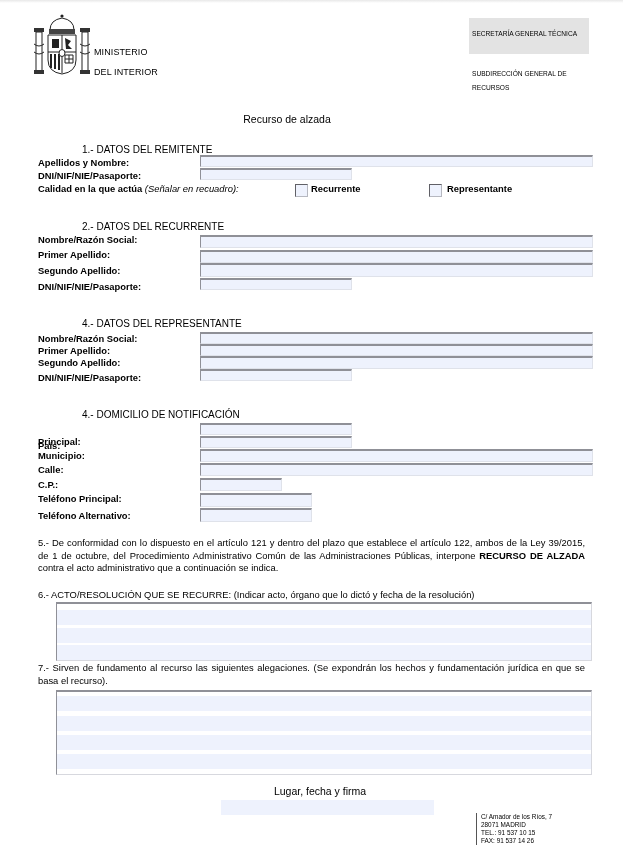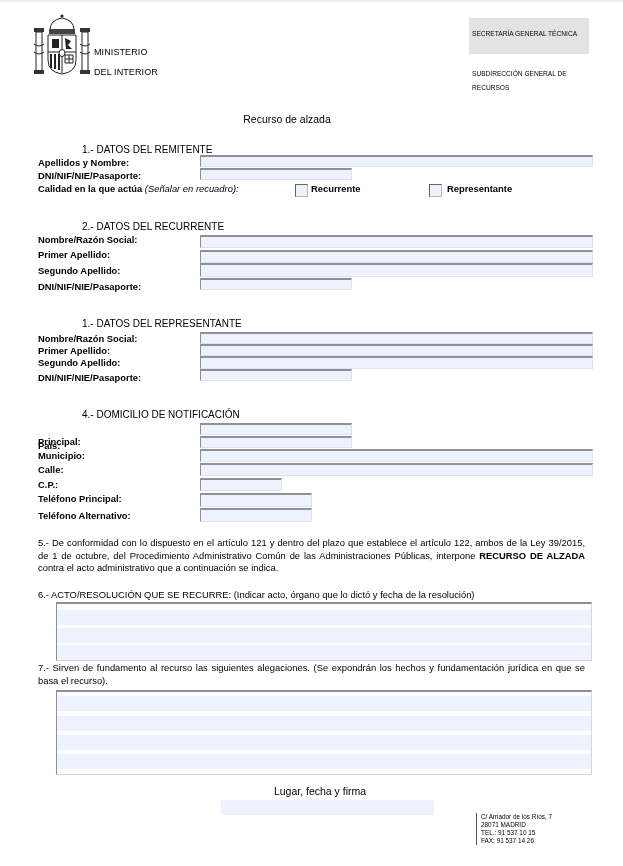--- a/index.html
+++ b/index.html
@@ -101,21 +101,21 @@
 <div class="abs sec-title" style="top:221px;">2.-  DATOS DEL RECURRENTE</div>
 <div class="abs lbl" style="top:234px;">Nombre/Razón Social:</div>
 <div class="field" style="left:200px; top:235px; width:393px; height:13px;"></div>
 <div class="abs lbl" style="top:249px;">Primer Apellido:</div>
 <div class="field" style="left:200px; top:250px; width:393px; height:13px;"></div>
 <div class="abs lbl" style="top:265px;">Segundo Apellido:</div>
 <div class="field" style="left:200px; top:263px; width:393px; height:14px;"></div>
 <div class="abs lbl" style="top:281px;">DNI/NIF/NIE/Pasaporte:</div>
 <div class="field" style="left:200px; top:278px; width:152px;"></div>
 
-<div class="abs sec-title" style="top:318px;">1.-  DATOS DEL REPRESENTANTE</div>
+<div class="abs sec-title" style="top:318px;">4.-  DATOS DEL REPRESENTANTE</div>
 <div class="abs lbl" style="top:333px;">Nombre/Razón Social:</div>
 <div class="field" style="left:200px; top:332px; width:393px;"></div>
 <div class="abs lbl" style="top:345px;">Primer Apellido:</div>
 <div class="field" style="left:200px; top:344px; width:393px;"></div>
 <div class="abs lbl" style="top:357px;">Segundo Apellido:</div>
 <div class="field" style="left:200px; top:356px; width:393px; height:13px;"></div>
 <div class="abs lbl" style="top:372px;">DNI/NIF/NIE/Pasaporte:</div>
 <div class="field" style="left:200px; top:369px; width:152px;"></div>
 
 <div class="abs sec-title" style="top:409px;">4.-  DOMICILIO DE NOTIFICACIÓN</div>

